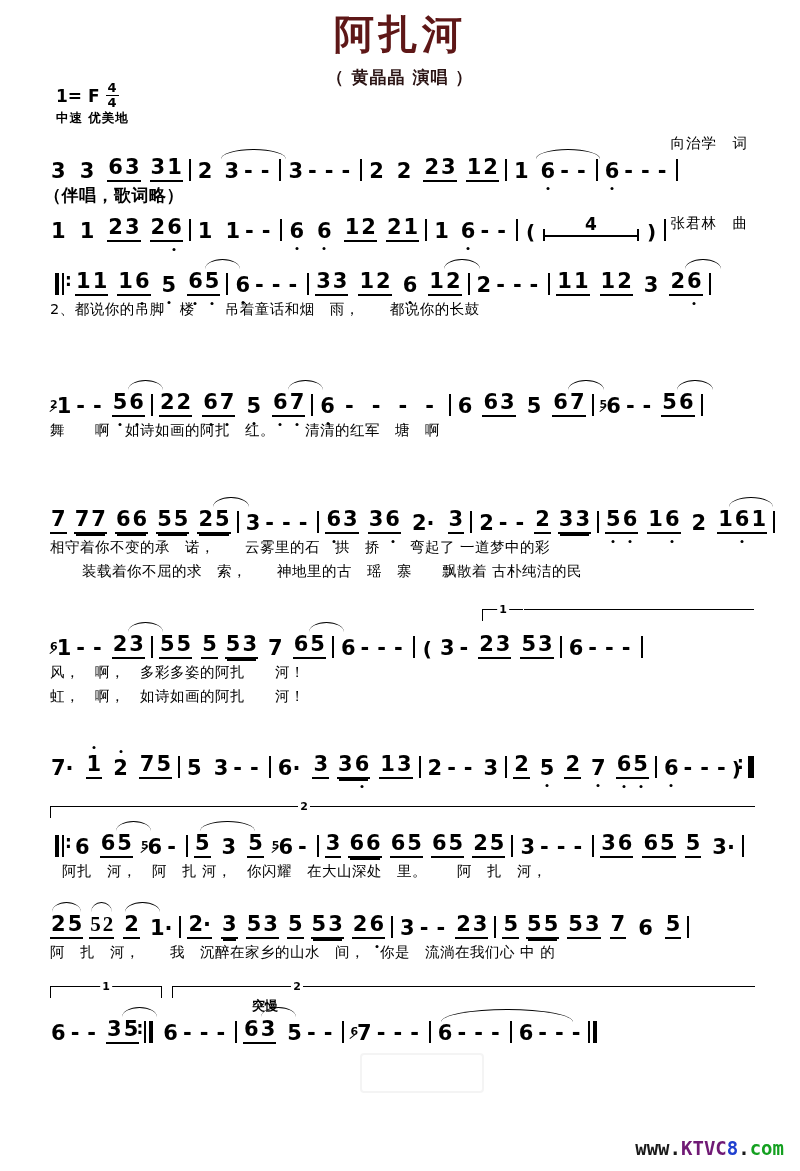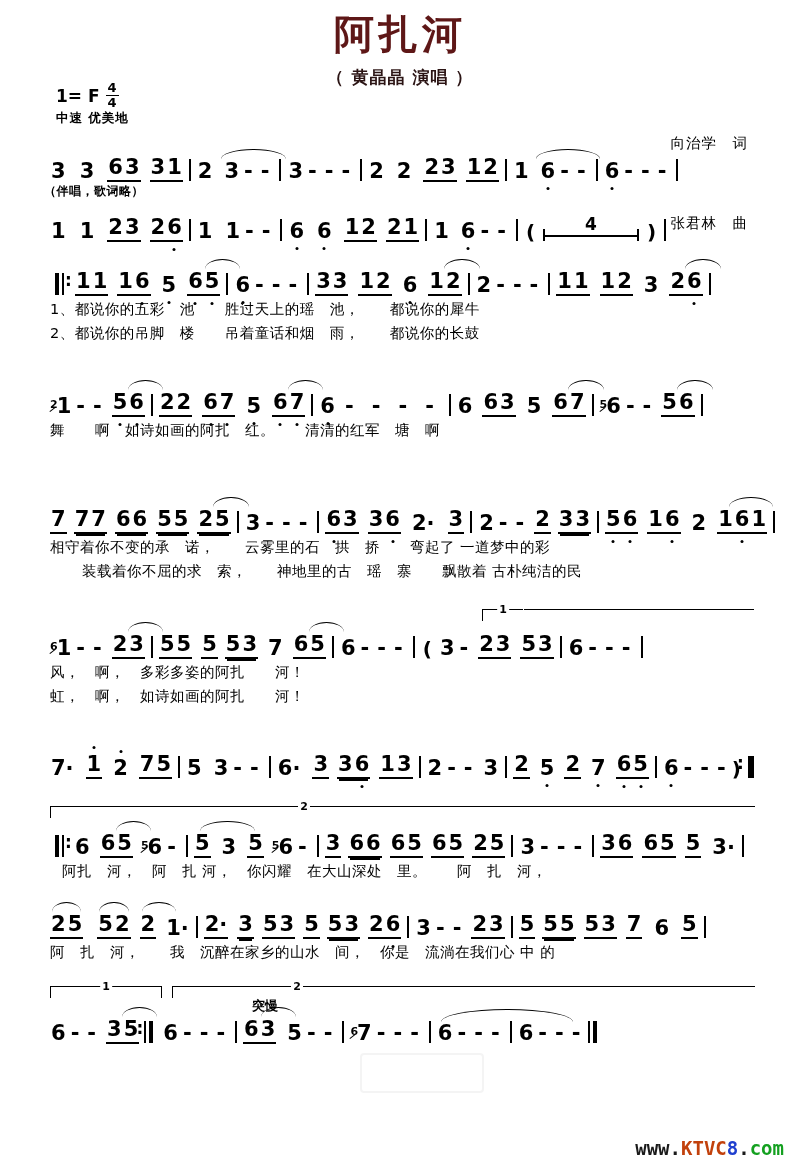--- a/index.html
+++ b/index.html
@@ -284,21 +284,21 @@
   .watermark {
     position: absolute;
     right: 16px;
     bottom: 12px;
     font-family: "DejaVu Sans Mono", "Liberation Mono", monospace;
     font-size: 19px;
     font-weight: bold;
     letter-spacing: 0px;
   }
   .wm-w { color: #1a1a1a; }
-  .wm-ktvc { color: #c2410c; }
+  .wm-ktvc { color: #701a75; }
   .wm-8 { color: #1f3fcf; }
   .wm-dot { color: #1a1a1a; }
   .wm-com { color: #14a020; }
   .faint-logo {
     position: absolute;
     left: 360px;
     bottom: 78px;
     width: 120px;
     height: 36px;
     opacity: 0.07;
@@ -369,21 +369,21 @@
     <span class="dash">-</span>
     <span class="dash">-</span>
     <span class="bar"></span>
     <span class="n dot-low">6</span>
     <span class="dash">-</span>
     <span class="dash">-</span>
     <span class="dash">-</span>
     <span class="bar"></span>
   </div>
   <div class="lyric-row" style="height:18px;">
-    <span style="left:-6px;top:0;font-size:12px;font-weight:bold;">（伴唱，歌词略）</span>
+    <span style="left:-6px;top:0;font-size:17px;font-weight:bold;">（伴唱，歌词略）</span>
   </div>
 </div>
 
 <div class="system" style="top:208px;">
   <div class="notes-row">
     <span class="n">1</span>
     <span class="n" style="margin-left:12px;">1</span>
     <span class="note-group b1" style="margin-left:12px;">
       <span class="n">2</span><span class="n">3</span>
     </span>
@@ -465,23 +465,20 @@
       <span class="n">1</span><span class="n">2</span>
     </span>
     <span class="n" style="margin-left:10px;">3</span>
     <span class="note-group b1" style="margin-left:10px;">
       <span class="tie" style="left:16px;right:-18px;top:-12px;"></span>
       <span class="n">2</span><span class="n dot-low dot-low-b">6</span>
     </span>
     <span class="bar"></span>
   </div>
   <div class="lyric-row" style="height:24px;">
-    <span style="left:0;top:2px;">1、都说你的五彩　池　　胜过天上的瑶　池，　　都说你的犀牛</span>
-  </div>
-  <div class="lyric-row" style="height:24px;">
     <span style="left:0;top:2px;">2、都说你的吊脚　楼　　吊着童话和烟　雨，　　都说你的长鼓</span>
   </div>
 </div>
 
 <div class="system" style="top:383px;">
   <div class="notes-row">
     <span class="grace">2</span>
     <span class="n">1</span>
     <span class="dash">-</span>
     <span class="dash">-</span>
@@ -775,21 +772,21 @@
     <span style="left:12px;top:2px;">阿扎　河，　阿　扎 河，　你闪耀　在大山深处　里。　　阿　扎　河，</span>
   </div>
 </div>
 
 <div class="system" style="top:905px;">
   <div class="notes-row">
     <span class="note-group b1">
       <span class="tie" style="left:2px;right:2px;top:-12px;"></span>
       <span class="n">2</span><span class="n">5</span>
     </span>
-    <span class="note-group b1" style="margin-left:14px;">
+    <span class="note-group b1" style="margin-left:6px;font-family:Liberation Serif, serif;">
       <span class="tie" style="left:2px;right:2px;top:-12px;"></span>
       <span class="n">5</span><span class="n">2</span>
     </span>
     <span class="note-group b1" style="margin-left:9px;">
       <span class="tie" style="left:2px;right:-20px;top:-12px;"></span>
       <span class="n">2</span>
     </span>
     <span class="n" style="margin-left:9px;">1·</span>
     <span class="bar"></span>
     <span class="note-group b1">

